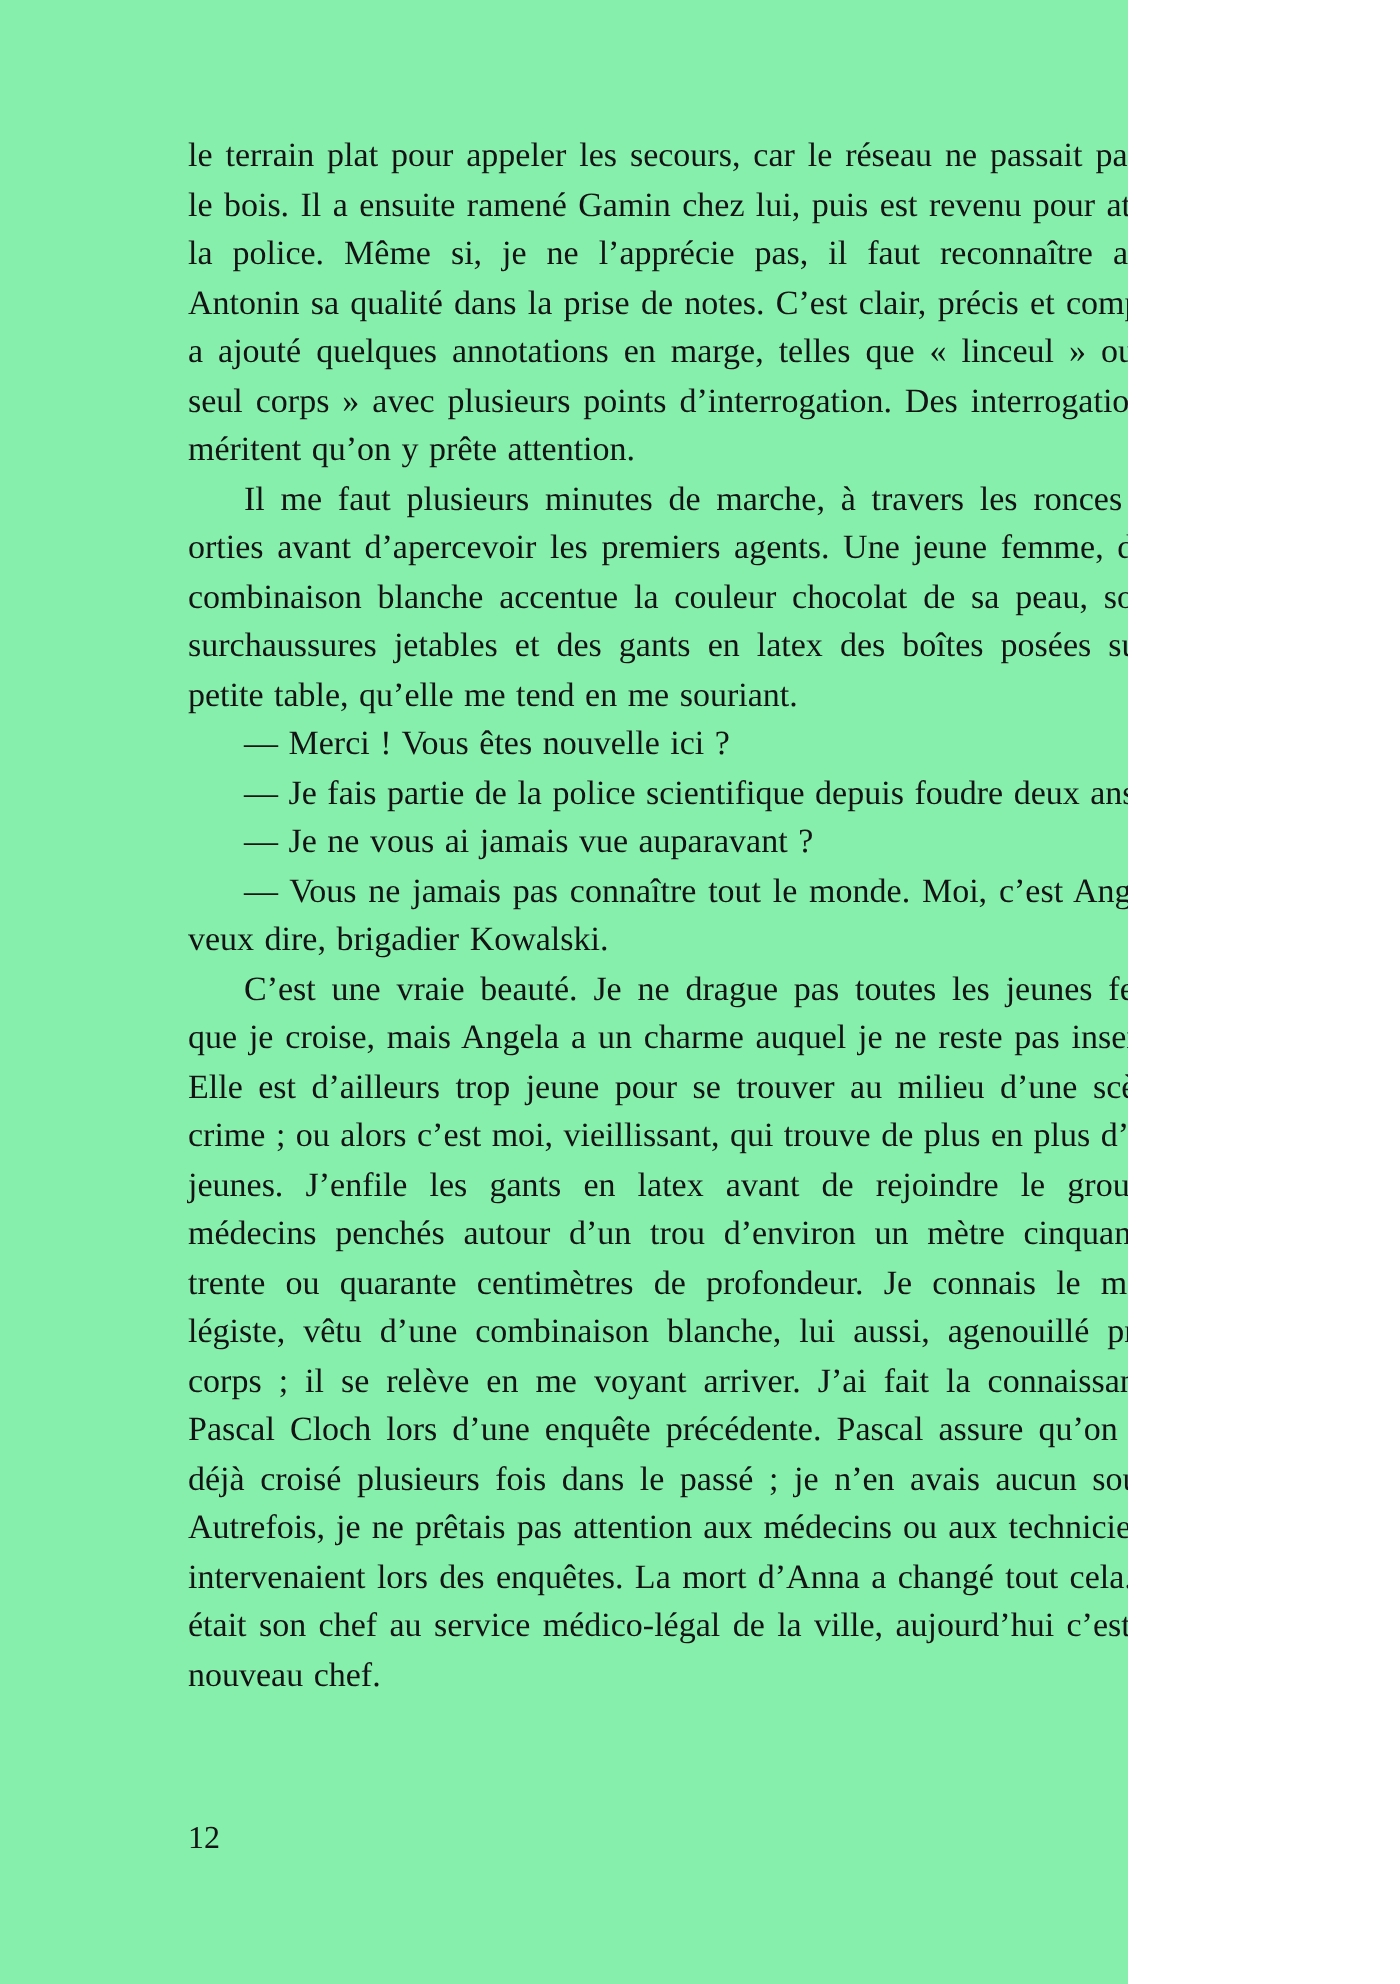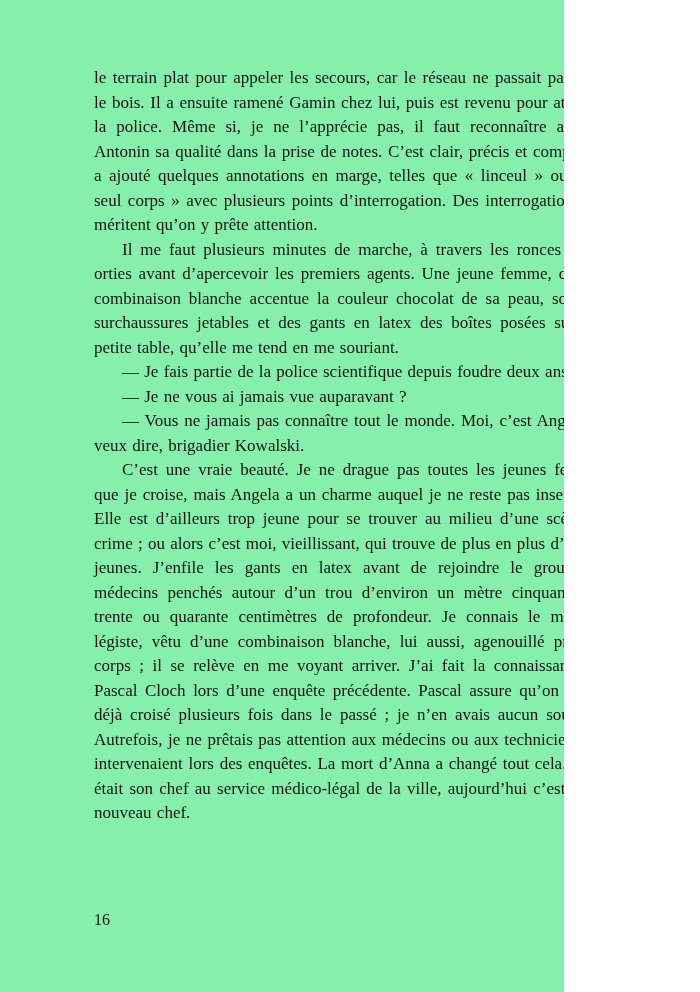--- a/index.html
+++ b/index.html
@@ -42,19 +42,20 @@
     color: #141414;
   }
 </style>
 </head>
 <body>
 
 <div class="book-page">
   <div class="text-block" id="text-block">
       <p class="para">le terrain plat pour appeler les secours, car le réseau ne passait pas dans le bois. Il a ensuite ramené Gamin chez lui, puis est revenu pour attendre la police. Même si, je ne l’apprécie pas, il faut reconnaître aussi à Antonin sa qualité dans la prise de notes. C’est clair, précis et complet. Il a ajouté quelques annotations en marge, telles que «&nbsp;linceul&nbsp;» ou «&nbsp;un seul corps&nbsp;» avec plusieurs points d’interrogation. Des interrogations qui méritent qu’on y prête attention.</p>
       <p class="para indent">Il me faut plusieurs minutes de marche, à travers les ronces et les orties avant d’apercevoir les premiers agents. Une jeune femme, dont la combinaison blanche accentue la couleur chocolat de sa peau, sort des surchaussures jetables et des gants en latex des boîtes posées sur une petite table, qu’elle me tend en me souriant.</p>
+      <p class="para indent">— Merci&nbsp;! Vous êtes nouvelle ici&nbsp;?</p>
       <p class="para indent">— Je fais partie de la police scientifique depuis foudre deux ans.</p>
       <p class="para indent">— Je ne vous ai jamais vue auparavant&nbsp;?</p>
       <p class="para indent">— Vous ne jamais pas connaître tout le monde. Moi, c’est Angela, je veux dire, brigadier Kowalski.</p>
       <p class="para indent">C’est une vraie beauté. Je ne drague pas toutes les jeunes femmes que je croise, mais Angela a un charme auquel je ne reste pas insensible. Elle est d’ailleurs trop jeune pour se trouver au milieu d’une scène de crime&nbsp;; ou alors c’est moi, vieillissant, qui trouve de plus en plus d’agents jeunes. J’enfile les gants en latex avant de rejoindre le groupe de médecins penchés autour d’un trou d’environ un mètre cinquante sur trente ou quarante centimètres de profondeur. Je connais le médecin légiste, vêtu d’une combinaison blanche, lui aussi, agenouillé près du corps&nbsp;; il se relève en me voyant arriver. J’ai fait la connaissance de Pascal Cloch lors d’une enquête précédente. Pascal assure qu’on s’était déjà croisé plusieurs fois dans le passé&nbsp;; je n’en avais aucun souvenir. Autrefois, je ne prêtais pas attention aux médecins ou aux techniciens qui intervenaient lors des enquêtes. La mort d’Anna a changé tout cela. Anna était son chef au service médico-légal de la ville, aujourd’hui c’est lui le nouveau chef.</p>
     </div>
-  <div class="page-number">16</div>
+  <div class="page-number">12</div>
 </div>
 
 </body></html>

